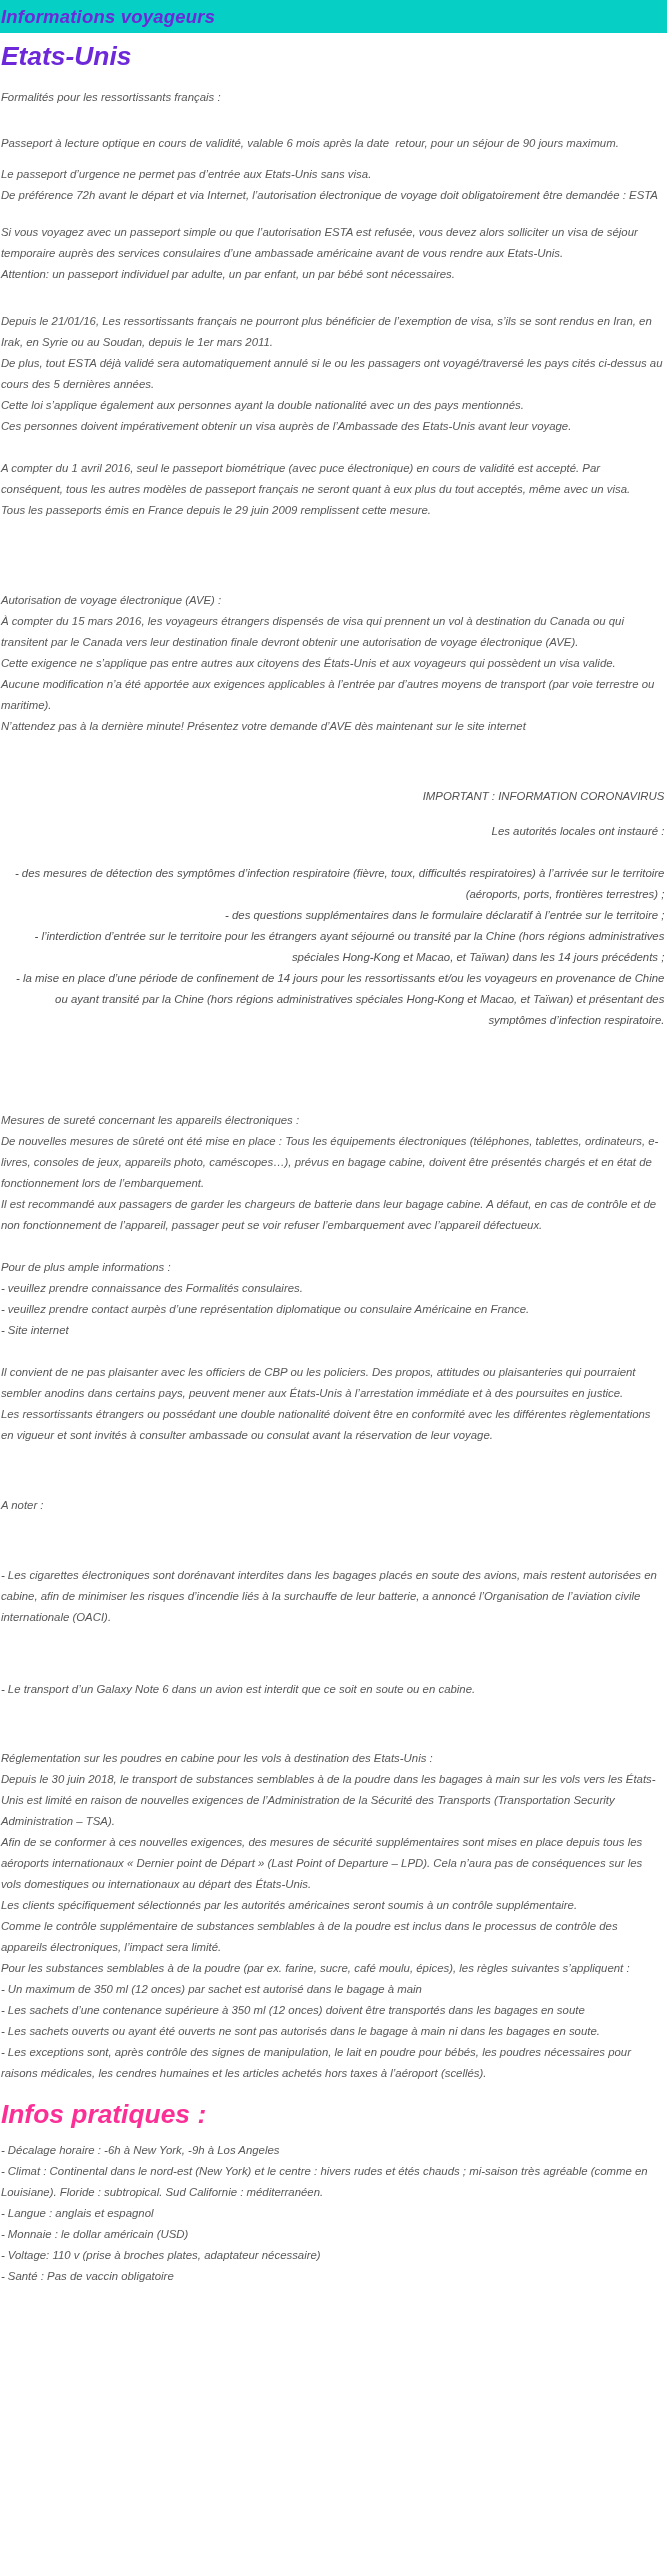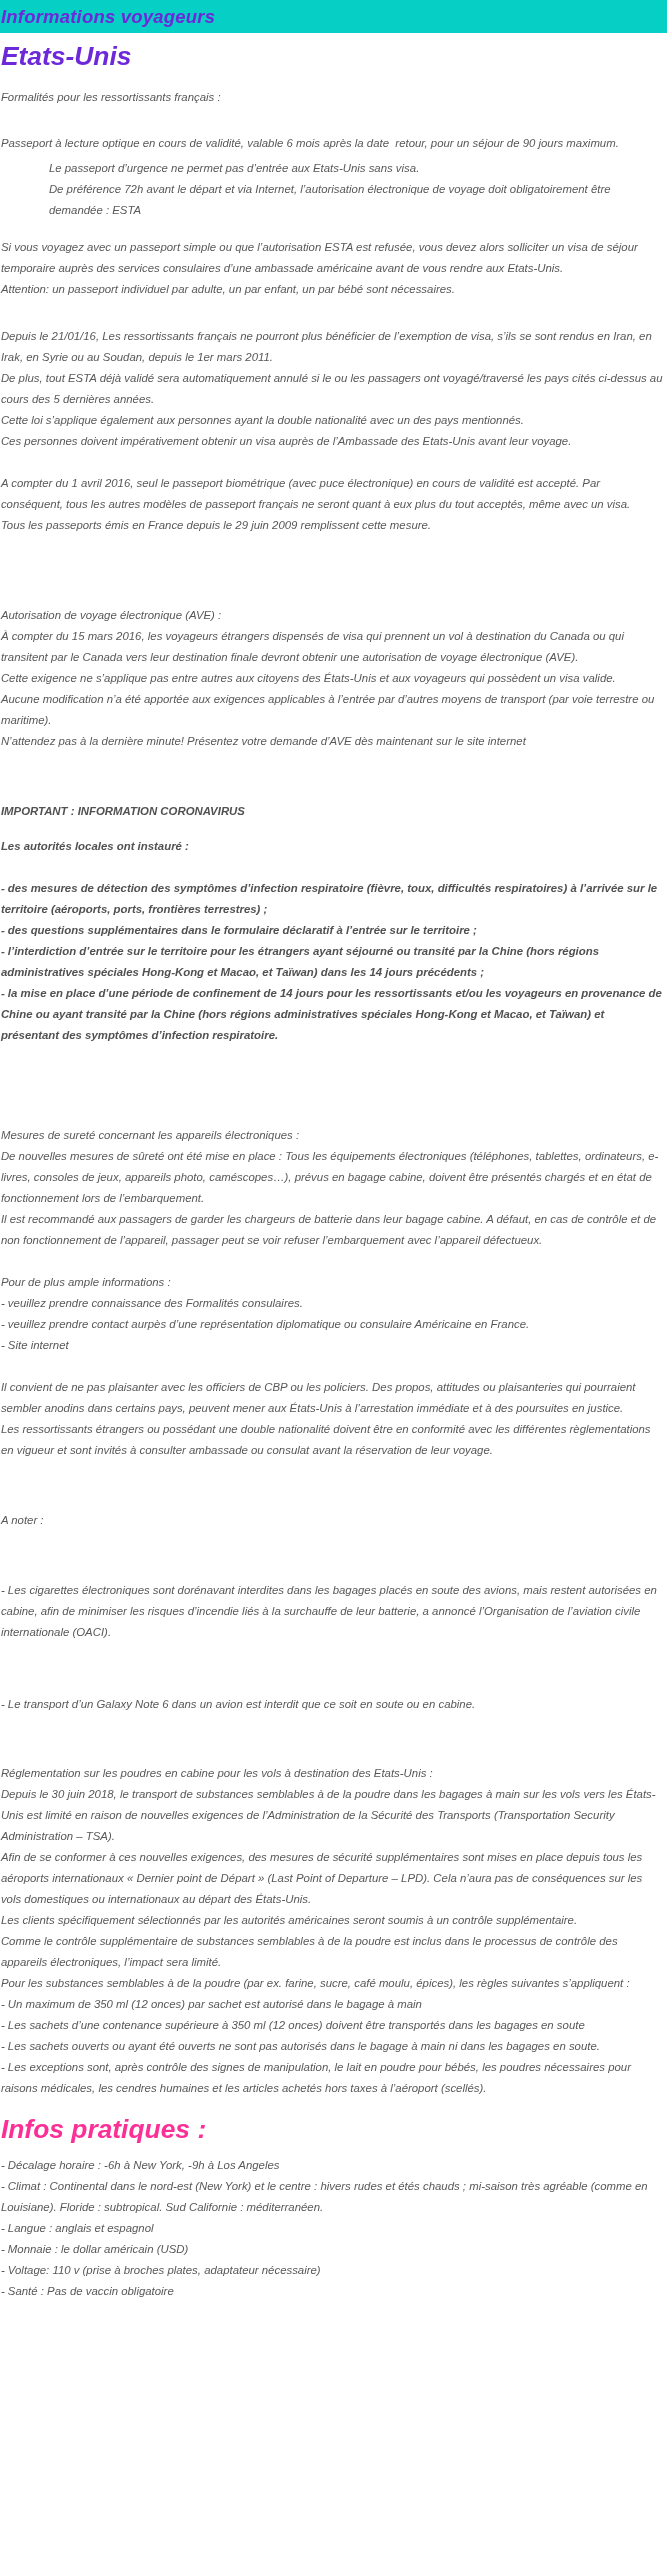--- a/index.html
+++ b/index.html
@@ -43,22 +43,23 @@
     color: #58585a;
     font-size: 11.4px;
     font-style: italic;
     line-height: 21px;
   }
   .content p.block {
     margin: 0;
     white-space: pre-wrap;
   }
   .content p.block.bold {
-    font-weight: bold;
+    font-weight: normal;
     color: #515153;
+    text-align: right;
   }
   .content h2.pink-heading {
     color: #fb2f96;
     font-size: 26.4px;
     font-weight: bold;
     font-style: italic;
     line-height: 35px;
     margin: 0;
     white-space: pre-wrap;
   }
@@ -68,21 +69,21 @@
 
 <header class="topbar">
   <span class="title">Informations voyageurs</span>
 </header>
 
 <h1 class="country-title">Etats-Unis</h1>
 
 <main class="content">
     <p class="block" style="margin-top: 14px;">Formalités pour les ressortissants français :</p>
     <p class="block" style="margin-top: 25px;">Passeport à lecture optique en cours de validité, valable 6 mois après la date  retour, pour un séjour de 90 jours maximum.</p>
-    <p class="block" style="margin-top: 4px; padding-left: 48px;">Le passeport d’urgence ne permet pas d’entrée aux Etats-Unis sans visa.
+    <p class="block" style="margin-top: 10px;">Le passeport d’urgence ne permet pas d’entrée aux Etats-Unis sans visa.
 De préférence 72h avant le départ et via Internet, l’autorisation électronique de voyage doit obligatoirement être demandée : ESTA</p>
     <p class="block" style="margin-top: 16px;">Si vous voyagez avec un passeport simple ou que l’autorisation ESTA est refusée, vous devez alors solliciter un visa de séjour temporaire auprès des services consulaires d’une ambassade américaine avant de vous rendre aux Etats-Unis.
 Attention: un passeport individuel par adulte, un par enfant, un par bébé sont nécessaires.</p>
     <p class="block" style="margin-top: 26.4px;">Depuis le 21/01/16, Les ressortissants français ne pourront plus bénéficier de l’exemption de visa, s’ils se sont rendus en Iran, en Irak, en Syrie ou au Soudan, depuis le 1er mars 2011.
 De plus, tout ESTA déjà validé sera automatiquement annulé si le ou les passagers ont voyagé/traversé les pays cités ci-dessus au cours des 5 dernières années.
 Cette loi s’applique également aux personnes ayant la double nationalité avec un des pays mentionnés.
 Ces personnes doivent impérativement obtenir un visa auprès de l’Ambassade des Etats-Unis avant leur voyage.</p>
     <p class="block" style="margin-top: 21px;">A compter du 1 avril 2016, seul le passeport biométrique (avec puce électronique) en cours de validité est accepté. Par conséquent, tous les autres modèles de passeport français ne seront quant à eux plus du tout acceptés, même avec un visa.
 Tous les passeports émis en France depuis le 29 juin 2009 remplissent cette mesure.</p>
     <p class="block" style="margin-top: 69px;">Autorisation de voyage électronique (AVE) :

